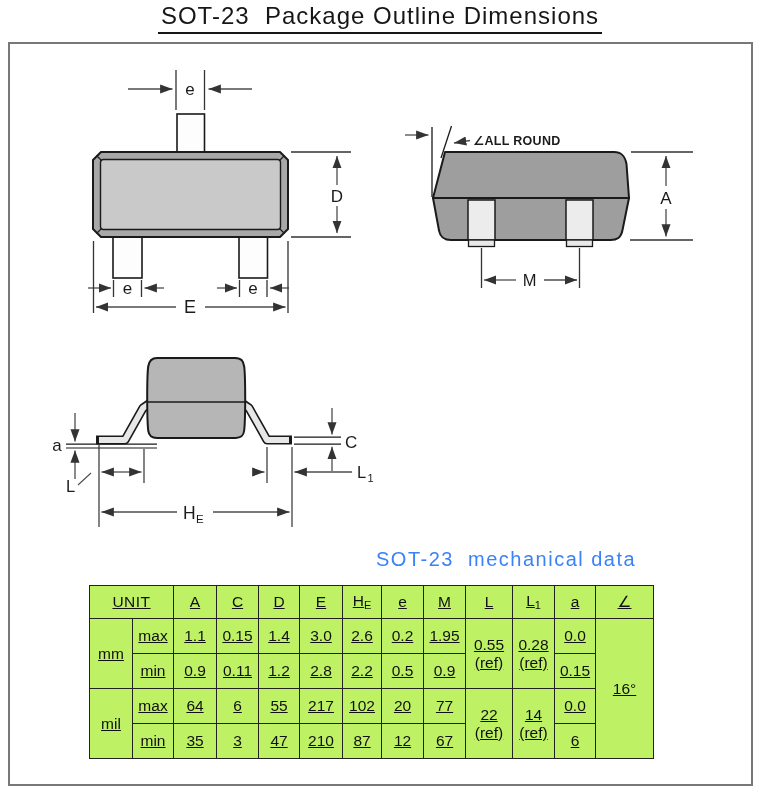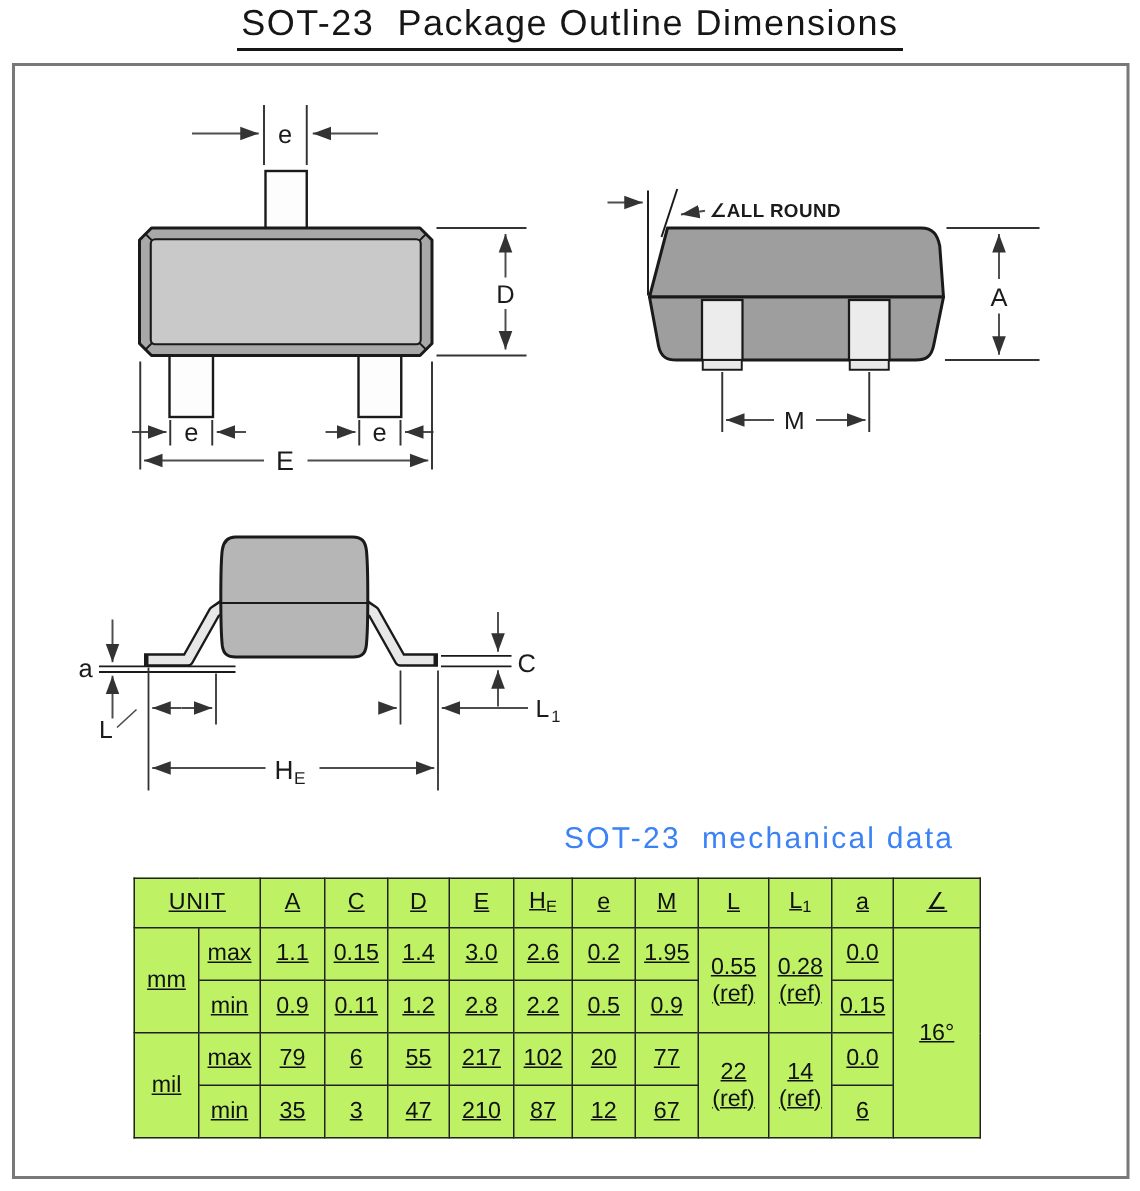--- a/index.html
+++ b/index.html
@@ -223,21 +223,21 @@
     <td>1.2</td>
     <td>2.8</td>
     <td>2.2</td>
     <td>0.5</td>
     <td>0.9</td>
     <td>0.15</td>
   </tr>
   <tr class="data">
     <td rowspan="2">mil</td>
     <td>max</td>
-    <td>79</td>
+    <td>64</td>
     <td>6</td>
     <td>55</td>
     <td>217</td>
     <td>102</td>
     <td>20</td>
     <td>77</td>
     <td rowspan="2">
           <div>22</div>
           <div>(ref)</div>
         </td>

